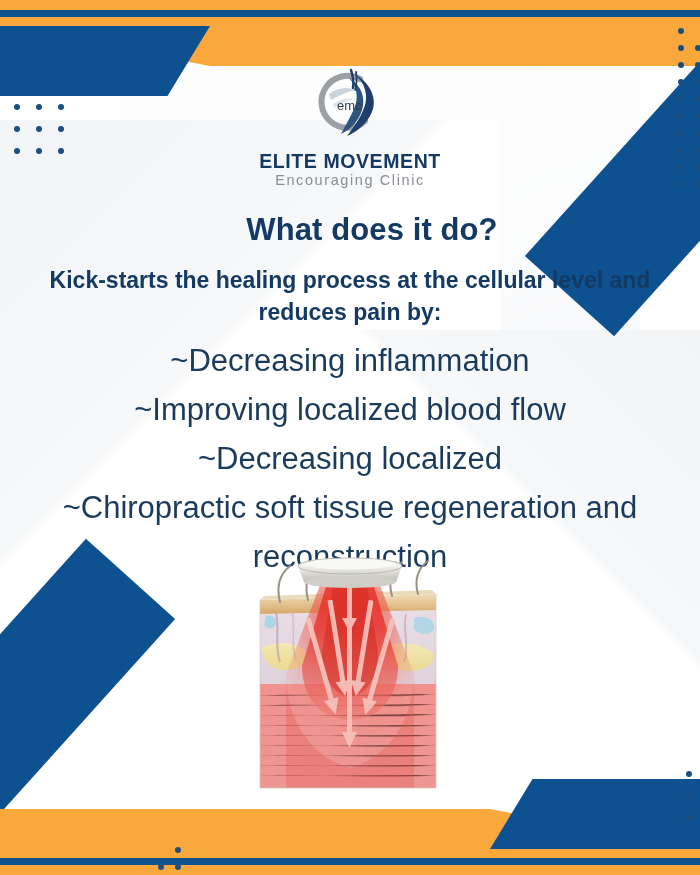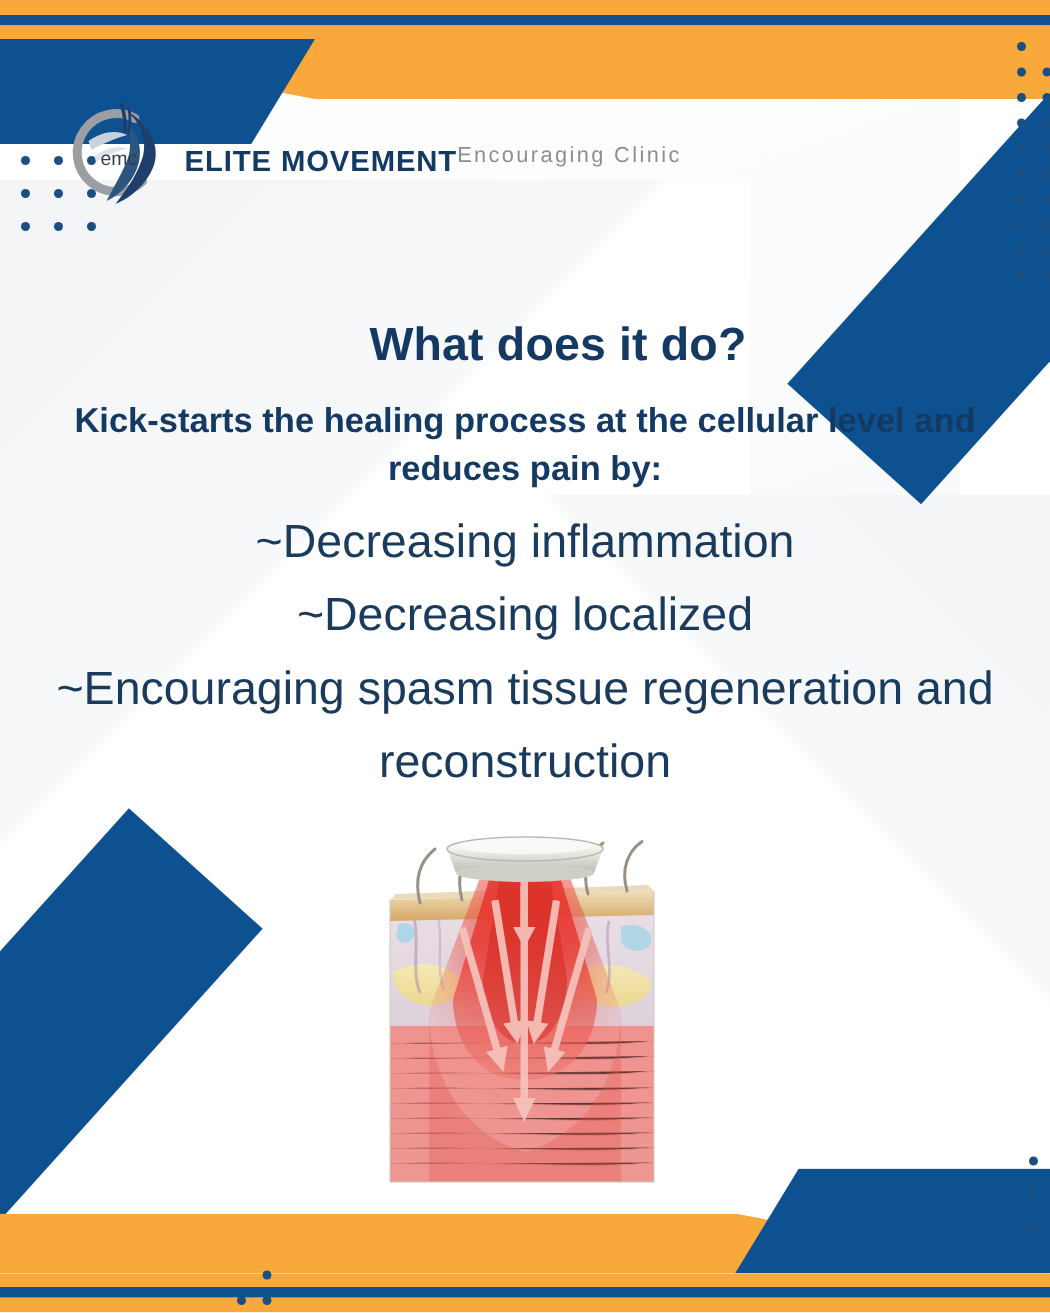--- a/index.html
+++ b/index.html
@@ -106,21 +106,21 @@
     background:#1B4F82;
   }
   .dots-tl { left:14px; top:104px; }
   .dots-br { right:14px; bottom:104px; }
   .dots-tr { right:22px;  top:28px; }
   .dots-bl { left:22px;  bottom:28px; }
 
   
   .logo-wrap {
     position:absolute; left:0; right:0; top:66px;
-    display:flex; flex-direction:row; align-items:center;padding-left:37px;
+    display:flex; flex-direction:column; align-items:center;
   }
   .logo-mark { width:86px; height:76px; }
   .logo-name {
     margin-top:9px;
     font-size:19.5px; font-weight:bold; letter-spacing:.6px;
     color:#143A63; line-height:1.05;
   }
   .logo-sub {
     margin-top:2px;
     font-size:14.5px; letter-spacing:1.6px;
@@ -246,22 +246,23 @@
     </div>
     <div class="logo-name">ELITE MOVEMENT</div>
     <div class="logo-sub">Encouraging Clinic</div>
   </div>
 
   <div class="content">
     <div class="headline">What does it do?</div>
     <div class="subhead">Kick-starts the healing process at the cellular level and reduces pain by:</div>
     <div class="bullets" id="bullet-list">
         <div class="bullet">~Decreasing inflammation</div>
+        <div class="bullet">~Improving localized blood flow</div>
         <div class="bullet">~Decreasing localized</div>
-        <div class="bullet">~Encouraging spasm tissue regeneration and reconstruction</div>
+        <div class="bullet">~Chiropractic soft tissue regeneration and reconstruction</div>
       </div>
   </div>
 
   <div class="illus">
     <svg viewBox="0 0 208 246" width="208" height="246">
       <defs>
         <linearGradient id="beamG" x1="0" y1="0" x2="0" y2="1">
           <stop offset="0%" stop-color="#E8302A" stop-opacity="0.95"></stop>
           <stop offset="35%" stop-color="#E5342C" stop-opacity="0.88"></stop>
           <stop offset="70%" stop-color="#E8574E" stop-opacity="0.72"></stop>

